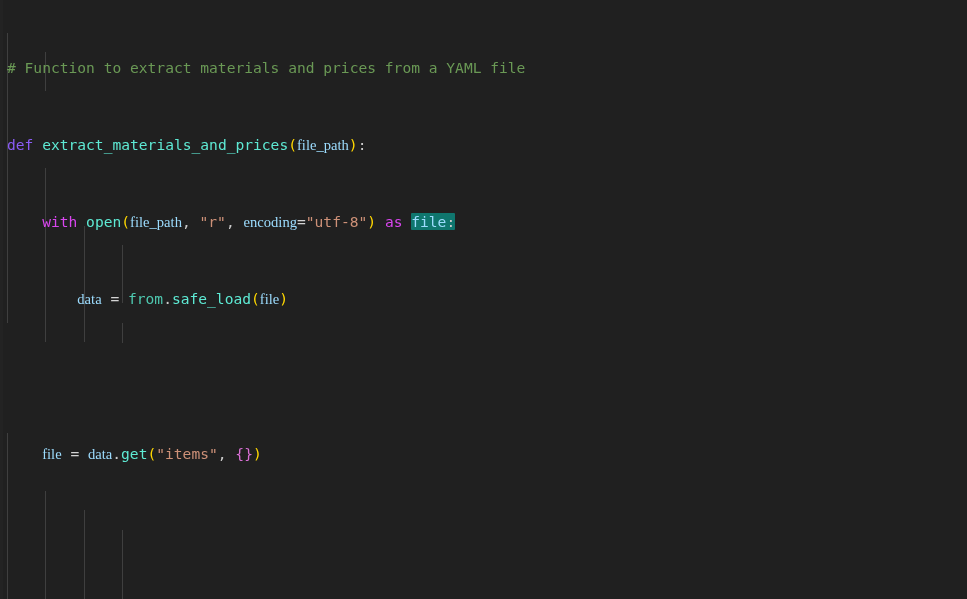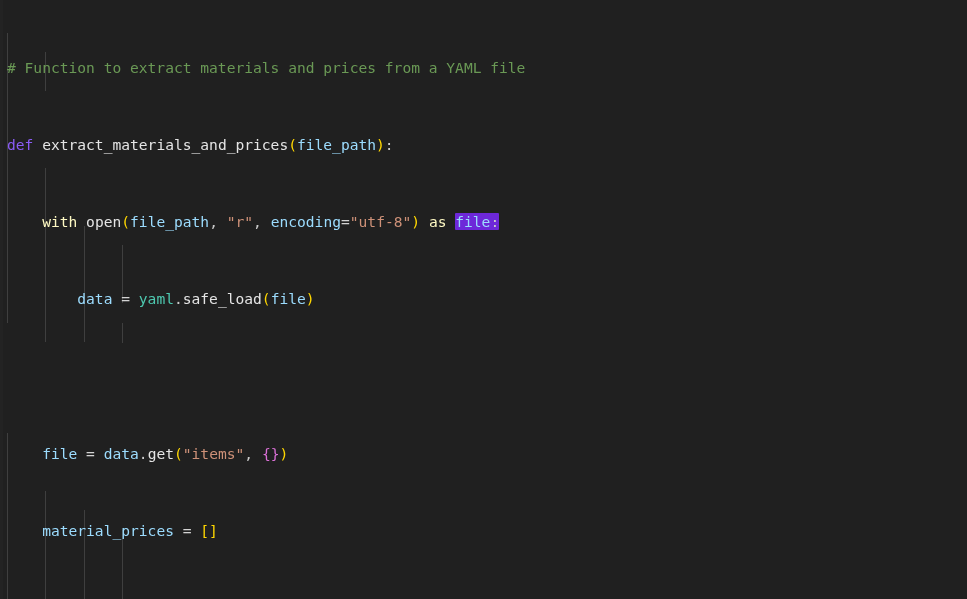--- a/index.html
+++ b/index.html
@@ -45,30 +45,30 @@
   
   .guide {
     position: absolute;
     top: 0;
     width: 1px;
     background: #3f3f3f;
   }
   
   .cmt  { color: #6a9955; }
   .kw   { color: #8b5cf6; }
-  .ctl  { color: #fef9c3; text-align: right; }
-  .fn   { color: #e5e5e5; }
-  .var  { color: #9cdcfe; }
+  .ctl  { color: #d946ef; text-align: right; }
+  .fn   { color: #5eead4; }
+  .var  { color: #9cdcfe; font-family: Liberation Serif, serif; }
   .cls  { color: #4ec9b0; }
   .str  { color: #ce9178; }
   .pun  { color: #cccccc; }
   .op   { color: #d4d4d4; }
   .p1   { color: #ffd700; }
   .p2   { color: #da70d6; }
-  .hl   { background: #6d28d9; color: #9cdcfe; border-radius: 1px; }
+  .hl   { background: #0f766e; color: #9cdcfe; border-radius: 1px; }
   .hl .pun { color: #cccccc; }
 </style>
 </head>
 <body>
 
 <div id="editor">
 
   <div id="edge-strip"></div>
 
   <div class="guide" style="left:7px;  top:33px;  height:290px;"></div>
@@ -83,27 +83,26 @@
   <div class="guide" style="left:122px;top:530px; height:69px;"></div>
 
   <div id="code-layer">
 
     <div class="line"><span class="cmt"># Function to extract materials and prices from a YAML file</span></div>
 
     <div class="line"><span class="kw">def</span><span class="op"> </span><span class="fn">extract_materials_and_prices</span><span class="p1">(</span><span class="var">file_path</span><span class="p1">)</span><span class="pun">:</span></div>
 
     <div class="line"><span class="op">    </span><span class="ctl">with</span><span class="op"> </span><span class="fn">open</span><span class="p1">(</span><span class="var">file_path</span><span class="pun">,</span><span class="op"> </span><span class="str">"r"</span><span class="pun">,</span><span class="op"> </span><span class="var">encoding</span><span class="op">=</span><span class="str">"utf-8"</span><span class="p1">)</span><span class="op"> </span><span class="ctl">as</span><span class="op"> </span><span class="hl">file<span class="pun">:</span></span></div>
 
-    <div class="line"><span class="op">        </span><span class="var">data</span><span class="op"> = </span><span class="cls">yaml</span><span class="pun">.</span><span class="fn">safe_load</span><span class="p1">(</span><span class="var">file</span><span class="p1">)</span></div>
+    <div class="line"><span class="op">        </span><span class="var">data</span><span class="op"> = </span><span class="cls">from</span><span class="pun">.</span><span class="fn">safe_load</span><span class="p1">(</span><span class="var">file</span><span class="p1">)</span></div>
 
     <div class="line"> </div>
 
     <div class="line"><span class="op">    </span><span class="var">file</span><span class="op"> = </span><span class="var">data</span><span class="pun">.</span><span class="fn">get</span><span class="p1">(</span><span class="str">"items"</span><span class="pun">,</span><span class="op"> </span><span class="p2">{}</span><span class="p1">)</span></div>
 
-    <div class="line"><span class="op">    </span><span class="var">material_prices</span><span class="op"> = </span><span class="p1">[]</span></div>
 
     <div class="line"> </div>
 
     
 
     
 
     
 
     

